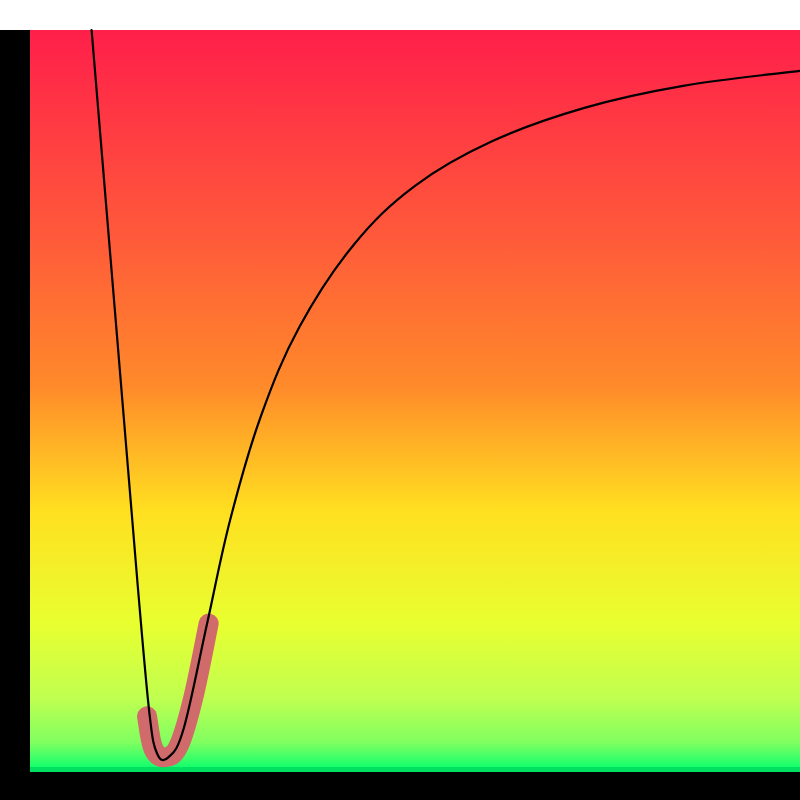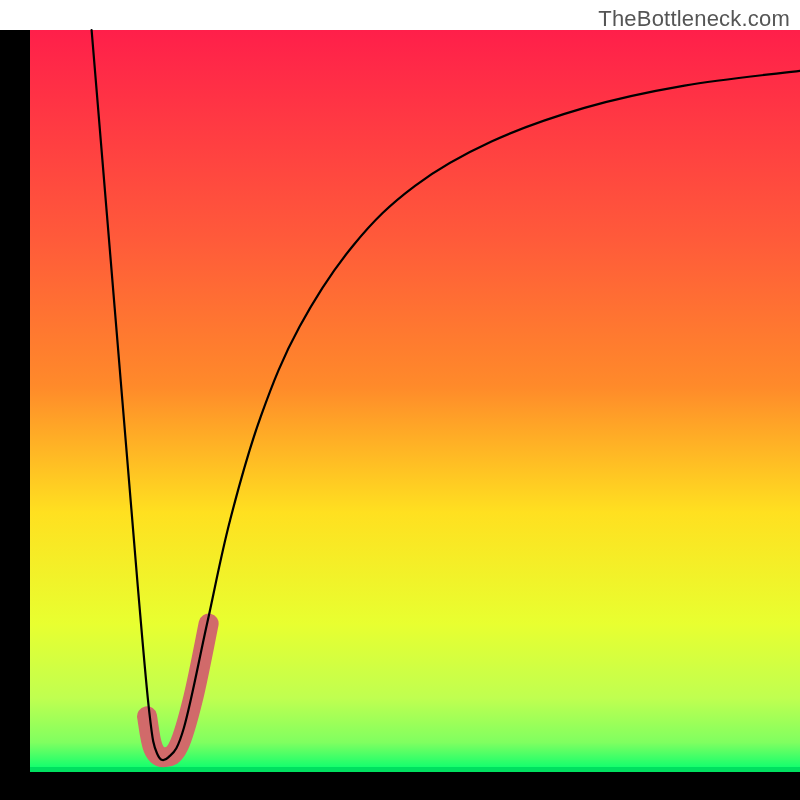--- a/index.html
+++ b/index.html
@@ -45,14 +45,13 @@
         </linearGradient>
       </defs>
       <rect x="0" y="0" width="800" height="800" fill="#ffffff"></rect>
       <rect x="0" y="30" width="30" height="770" fill="#000"></rect>
       <rect x="0" y="772" width="800" height="28" fill="#000"></rect>
       <rect x="30" y="30" width="770" height="742" fill="url(#bg-grad)"></rect>
       <rect x="30" y="767" width="770" height="5" fill="#00e060"></rect>
       <path d="M 147.04 716.35 C 148.1488 722.09308, 150.01219999999998 740.9102, 153.2 748.256 C 156.3878 755.6017999999999, 160.1762 757.5606799999999, 164.75 757.16 C 169.3238 756.75932, 173.48180000000002 756.7148, 178.61 746.03 C 183.7382 735.3452, 187.83460000000002 719.8373999999999, 193.24 697.8 C 198.6454 675.7626, 205.868 636.956, 208.64 623.6" stroke="#d16a6a" stroke-width="20" fill="none" stroke-linecap="round" stroke-linejoin="round"></path>
       <path d="M 91.6 30 C 94.372 63.39, 101.456 148.72, 107 215.5 C 112.544 282.28, 116.856 334.22, 122.39999999999999 401 C 127.94399999999999 467.78, 132.949 530.4048, 137.8 586.5 C 142.651 642.5952, 145.885 682.5889999999999, 149.35 712.64 C 152.815 742.691, 153.585 745.4364, 157.05 753.45 C 160.51500000000001 761.4636, 163.749 761.8346, 168.6 757.16 C 173.451 752.4853999999999, 177.07 751.5208, 184 727.48 C 190.93 703.4392, 198.784 660.9968, 207.1 623.6 C 215.416 586.2032, 220.49800000000002 557.1168, 230.20000000000002 519.72 C 239.90200000000002 482.32320000000004, 248.526 450.5656, 261 415.84000000000003 C 273.474 381.11440000000005, 282.868 357.5188, 299.5 326.8 C 316.132 296.0812, 332.60999999999996 270.55640000000005, 353.4 245.18000000000006 C 374.19 219.80360000000005, 390.052 204.51839999999993, 415 185.81999999999994 C 439.948 167.12159999999994, 461.508 155.32380000000006, 492 141.30000000000007 C 522.492 127.27620000000007, 549.75 117.92699999999998, 584.4 107.90999999999997 C 619.05 97.89299999999996, 645.692 92.32799999999996, 684.5 85.64999999999998 C 723.308 78.972, 779.21 73.48120000000004, 800 70.81000000000006" stroke="#000000" stroke-width="2.2" fill="none" stroke-linecap="round" stroke-linejoin="round"></path>
     </svg>
-  <div class="watermark">TheBottleneck.com</div>
 </div>
 
 </body></html>

